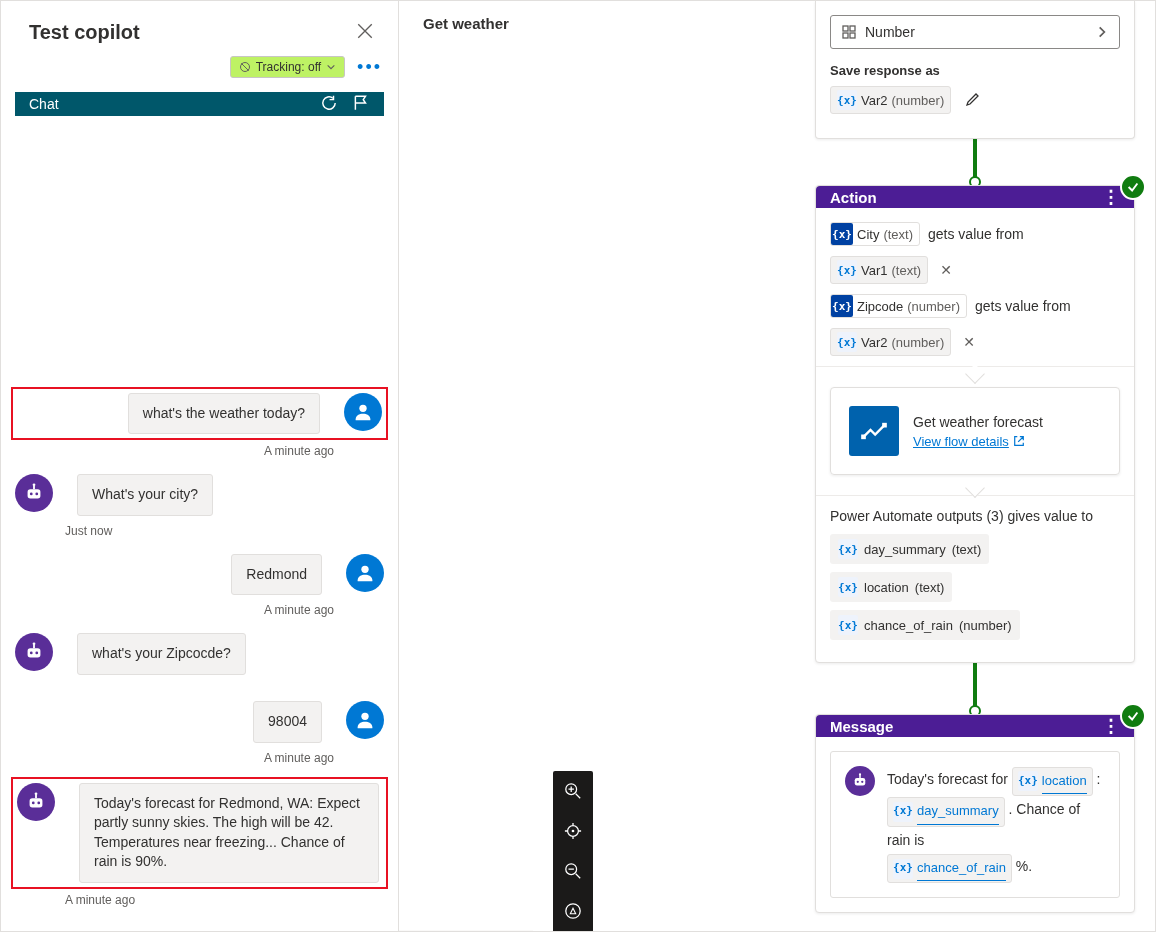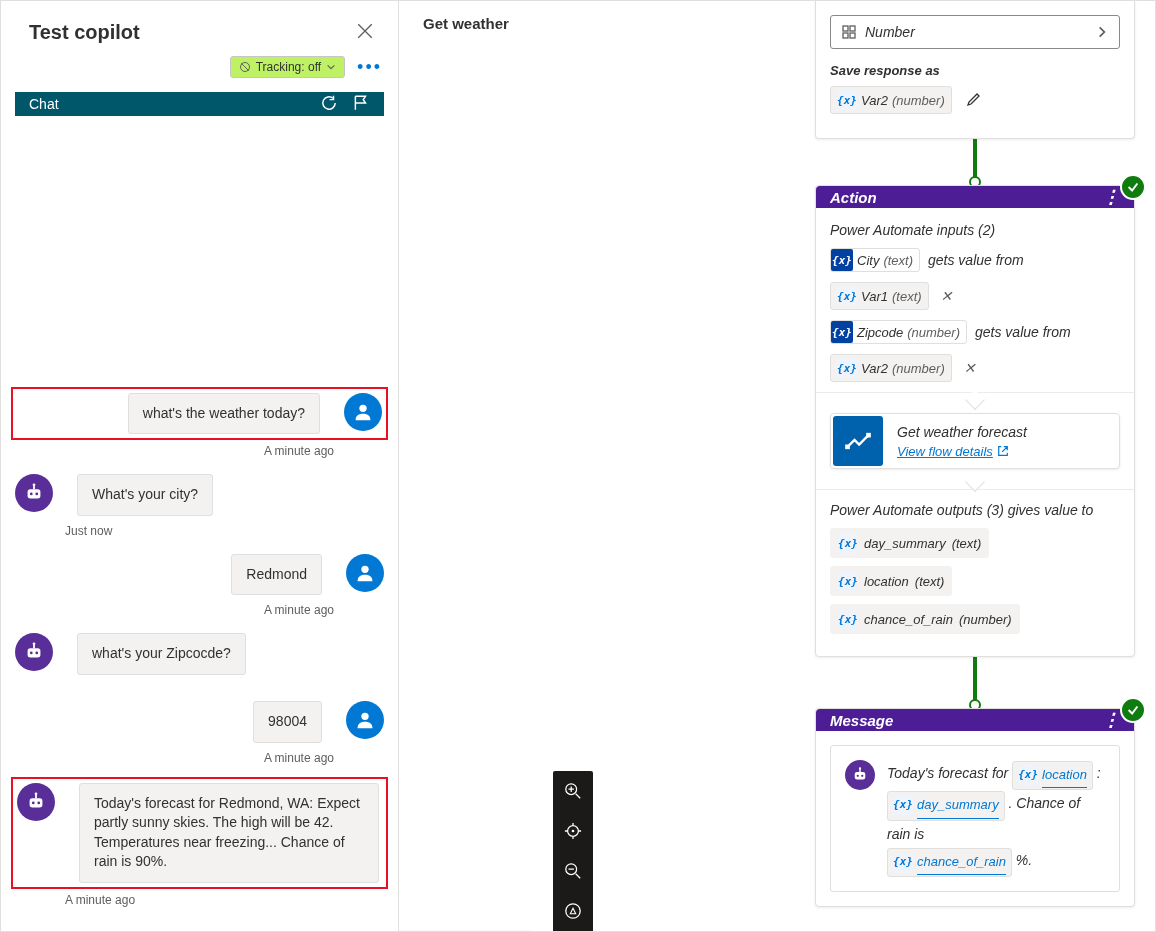--- a/index.html
+++ b/index.html
@@ -139,21 +139,20 @@
     .zoom-btn {
       width: 40px; height: 40px;
       display: flex; align-items: center; justify-content: center;
       cursor: pointer;
     }
     .node-column {
       width: 320px;
       display: flex;
       flex-direction: column;
       align-items: center;
-      font-style: italic;
     }
     .connector {
       width: 4px;
       background: #107c10;
       flex-shrink: 0;
     }
     .connector-dot {
       width: 12px; height: 12px; border: 2px solid #107c10; background: #fff; border-radius: 50%;
       margin-top: -3px; margin-bottom: -3px;
     }
@@ -213,21 +212,21 @@
       display:flex; align-items:center; justify-content:center;
     }
     .input-row { display:flex; align-items:center; gap:8px; margin-bottom: 10px; flex-wrap: wrap; }
     .inline-text { font-size: 14px; color: #323130; }
 
     .flow-card {
       margin: 14px 0;
       border: 1px solid #e1dfdd;
       border-radius: 4px;
       display: flex; align-items: center; gap: 14px;
-      padding: 2px;
+      padding: 18px;
       box-shadow: 0 1px 3px rgba(0,0,0,0.08);
     }
     .flow-icon {
       width: 50px; height: 50px; background: #0062ad;
       display:flex; align-items:center; justify-content:center;
       border-radius: 3px;
     }
     .flow-title { font-size: 14px; font-weight: 400; margin-bottom: 4px; }
     .flow-link { color: #0078d4; text-decoration: underline; font-size: 13px; cursor:pointer; display:inline-flex; align-items:center; gap:4px; }
 
@@ -463,21 +462,20 @@
         <div class="check-badge">
           <svg width="14" height="14" viewBox="0 0 16 16">
               <path d="M3 8 L7 12 L13 4" fill="none" stroke="#fff" stroke-width="2.2"></path>
             </svg>
         </div>
         <div class="node-header-green">
           <span>Action</span>
           <span class="more-vert">⋮</span>
         </div>
         <div class="node-body">
-          <div style="font-size:14px; margin-bottom:10px">Power Automate inputs (2)</div>
 
           <div class="input-row">
             <span class="var-chip" style="padding:0 6px 0 0; background:#fff; border:1px solid #e1dfdd">
               <span class="var-chip-solid-icon">{x}</span>
               <span>City</span>
               <span class="vtype">(text)</span>
             </span>
             <span class="inline-text">gets value from</span>
           </div>
           <div class="input-row">

